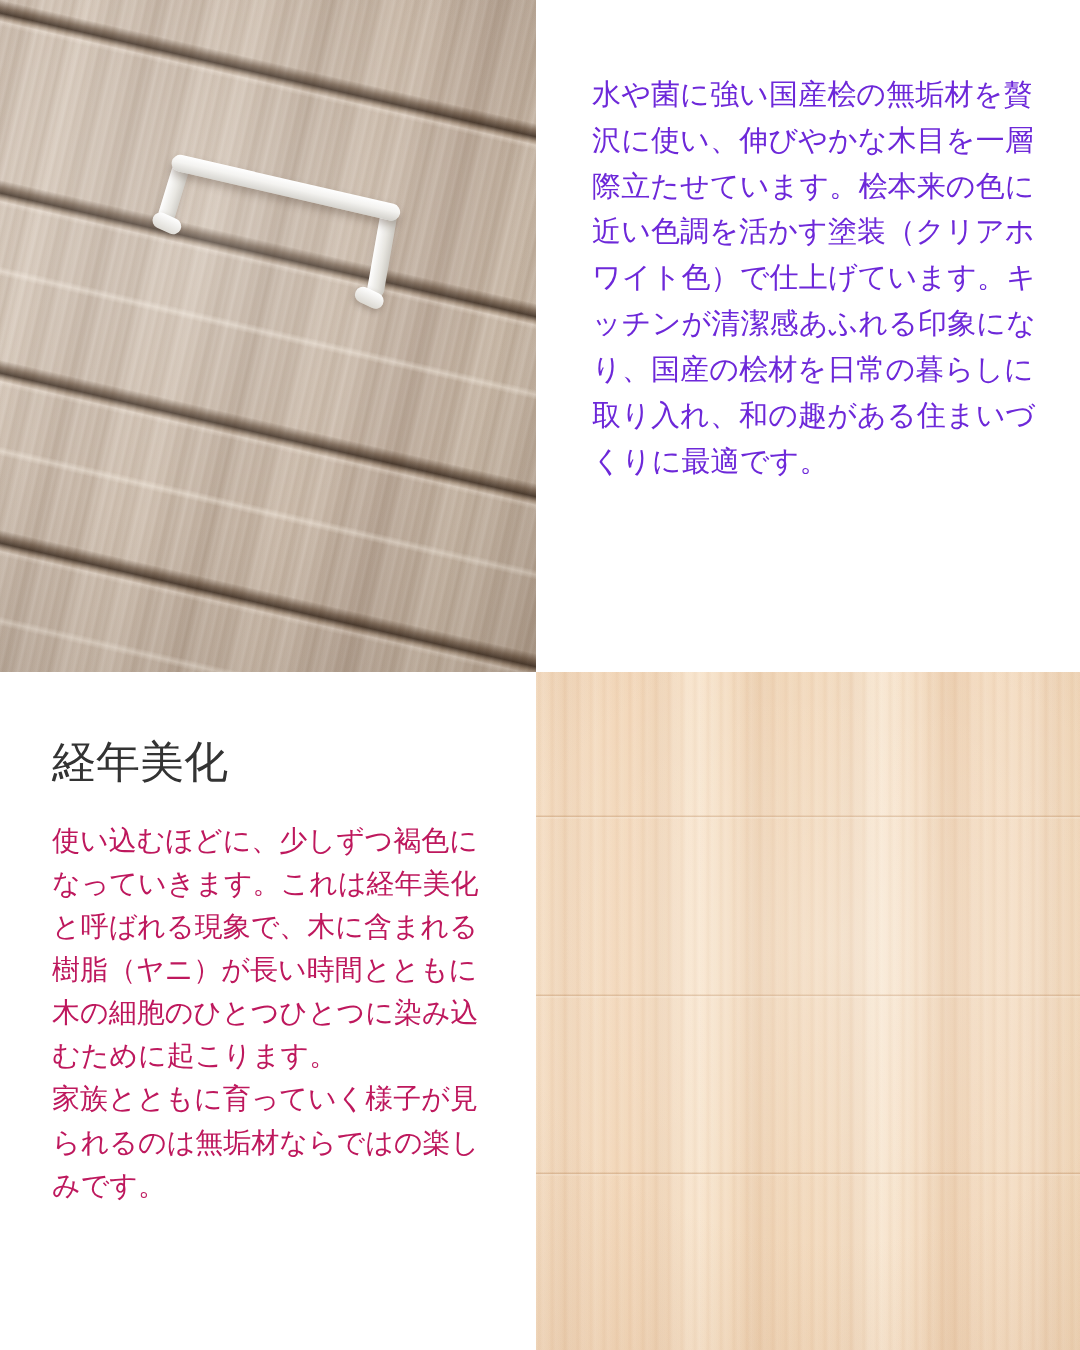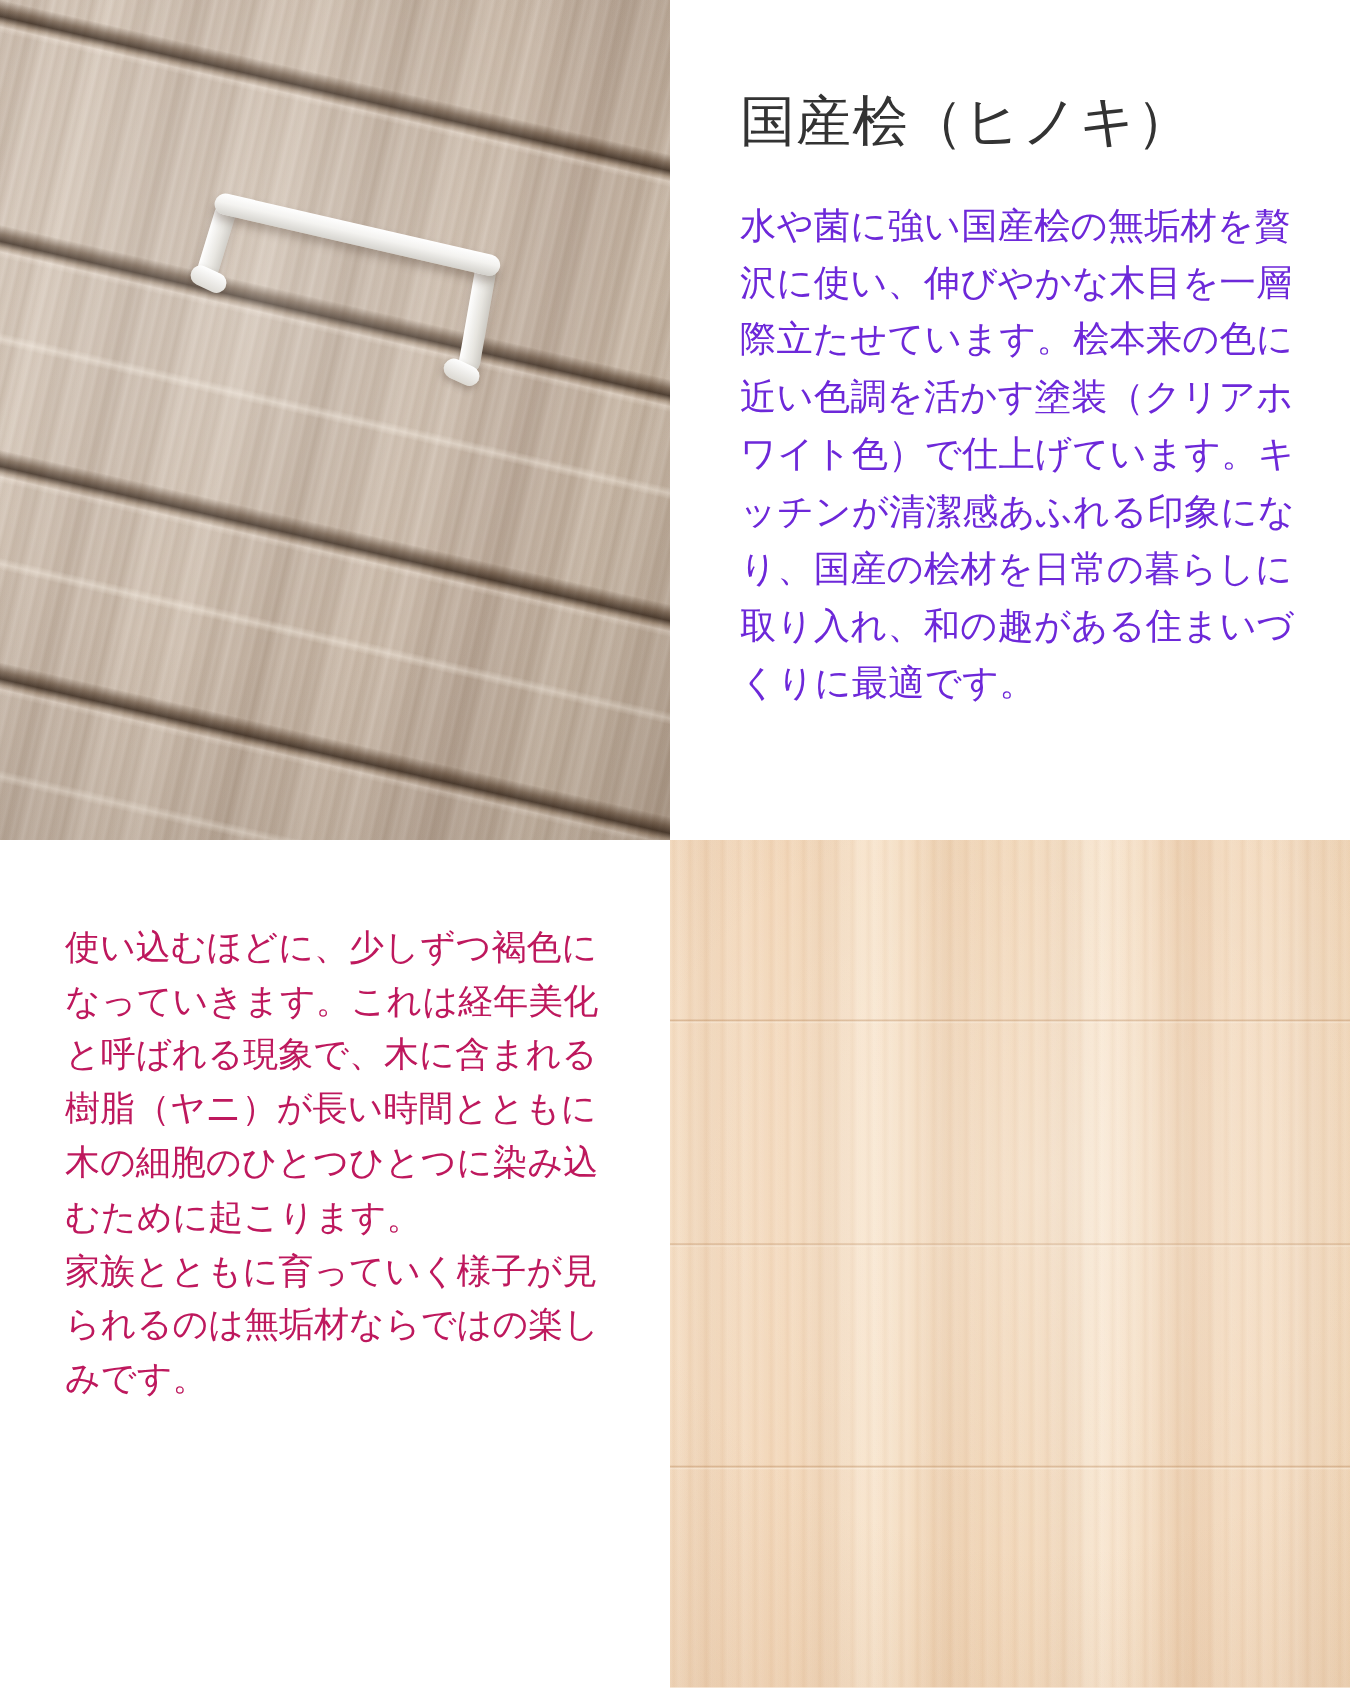--- a/index.html
+++ b/index.html
@@ -313,29 +313,29 @@
         <div class="leg right"></div>
         <div class="foot l"></div>
         <div class="foot r"></div>
         <div class="bar"></div>
       </div>
 
       <div class="vignette"></div>
     </div>
 
     <div class="panel-text panel-right">
-      <h2 class="heading">国産桧（ヒノキ）</h2>
       <p class="body-text">水や菌に強い国産桧の無垢材を贅沢に使い、伸びやかな木目を一層際立たせています。桧本来の色に近い色調を活かす塗装（クリアホワイト色）で仕上げています。キッチンが清潔感あふれる印象になり、国産の桧材を日常の暮らしに取り入れ、和の趣がある住まいづくりに最適です。</p>
     </div>
 
   </div>
 
   <div class="row row-bottom">
 
     <div class="panel-text panel-left-bottom">
+      <h2 class="heading-2">経年美化</h2>
       <p class="body-text-2">使い込むほどに、少しずつ褐色になっていきます。これは経年美化と呼ばれる現象で、木に含まれる樹脂（ヤニ）が長い時間とともに木の細胞のひとつひとつに染み込むために起こります。
 家族とともに育っていく様子が見られるのは無垢材ならではの楽しみです。</p>
     </div>
 
     <div class="panel-image photo-board">
       <div class="base2"></div>
       <div class="grain2"></div>
       <div class="grain3"></div>
       <div class="board-line b1"></div>
       <div class="board-line b2"></div>

